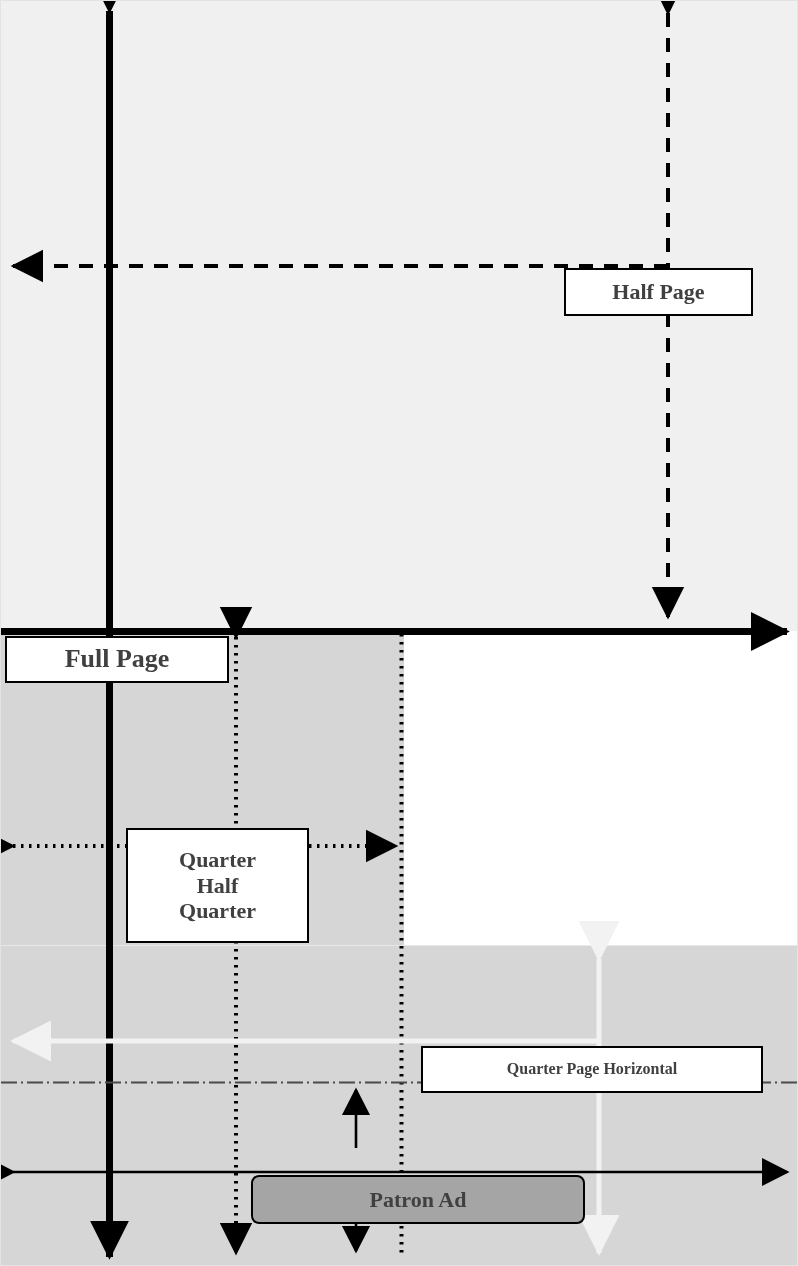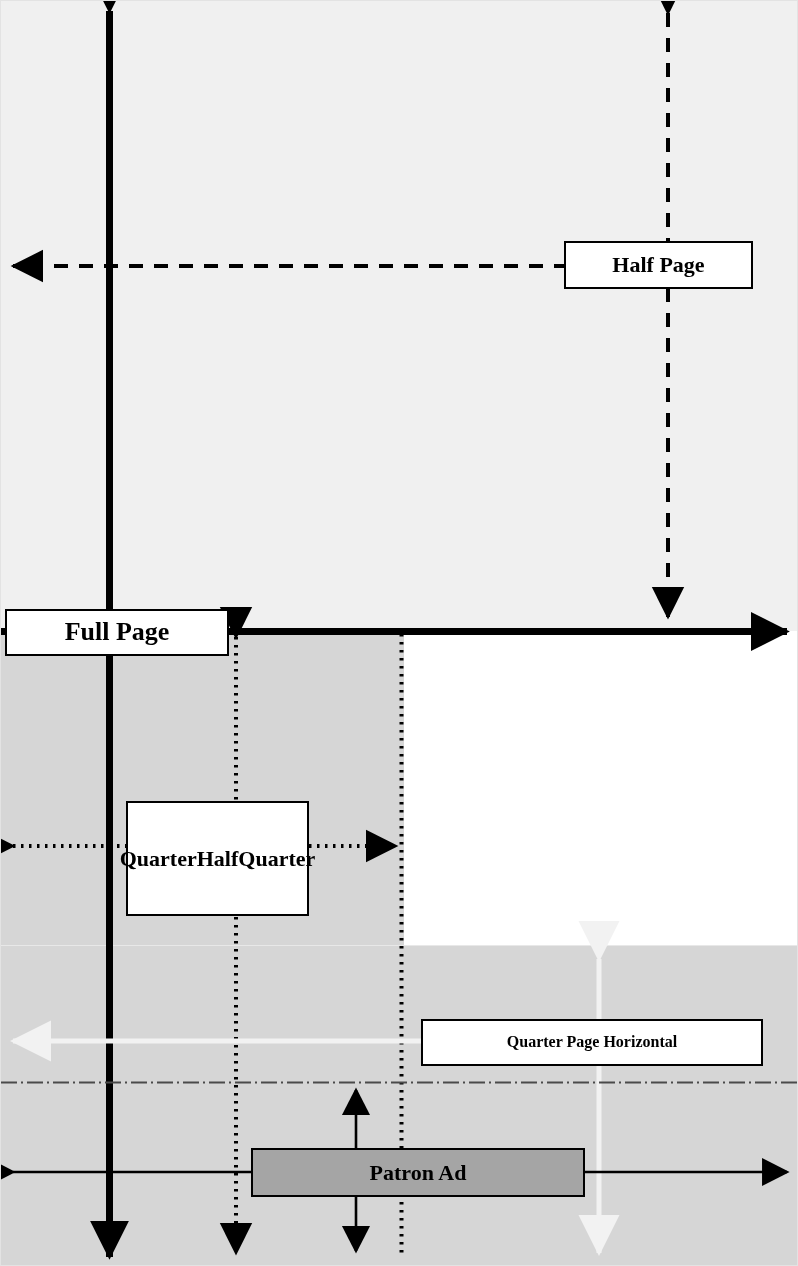--- a/index.html
+++ b/index.html
@@ -53,43 +53,46 @@
   .label-box {
     position: absolute;
     background: #ffffff;
     border: 2px solid #000000;
     box-sizing: border-box;
     display: flex;
     align-items: center;
     justify-content: center;
     text-align: center;
     font-weight: bold;
-    color: #000000;
+    color: #404040;
     line-height: 1.16;
+    margin-top: 27px;
   }
   #label-full-page {
     left: 4px; top: 608px; width: 224px; height: 47px;
     font-size: 26px;
   }
   #label-half-page {
     left: 563px; top: 240px; width: 189px; height: 48px;
     font-size: 22px;
   }
   #label-quarter-vertical {
     left: 125px; top: 800px; width: 183px; height: 115px;
     font-size: 22px;
+    flex-direction: column;
   }
   #label-quarter-horizontal {
     left: 420px; top: 1018px; width: 342px; height: 47px;
     font-size: 16px;
   }
   #label-patron-ad {
     left: 250px; top: 1147px; width: 334px; height: 49px;
     background: #a5a5a5;
     font-size: 22px;
+    border-radius: 8px;
   }
   .qpv-line { display: block; }
 </style>
 </head>
 <body>
 
 <div id="canvas">
 
   <div class="region" id="band-top"></div>
   <div class="region" id="band-mid-left"></div>

